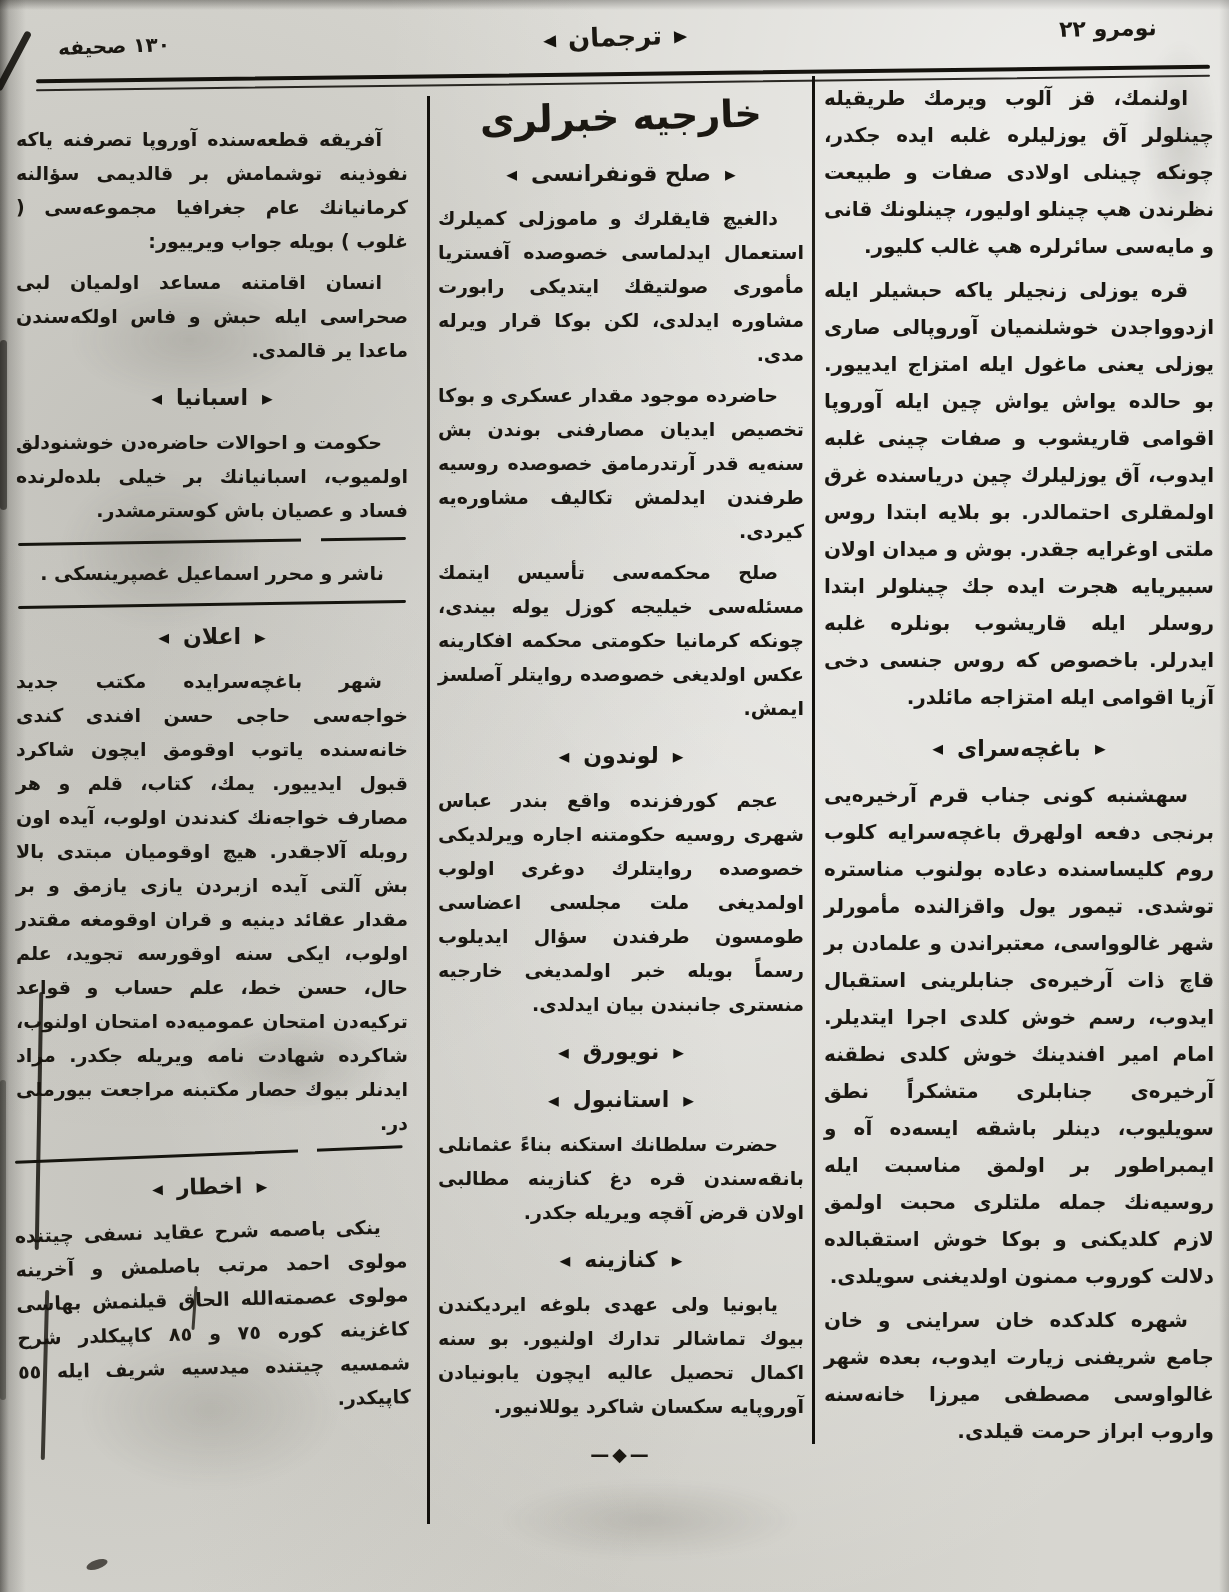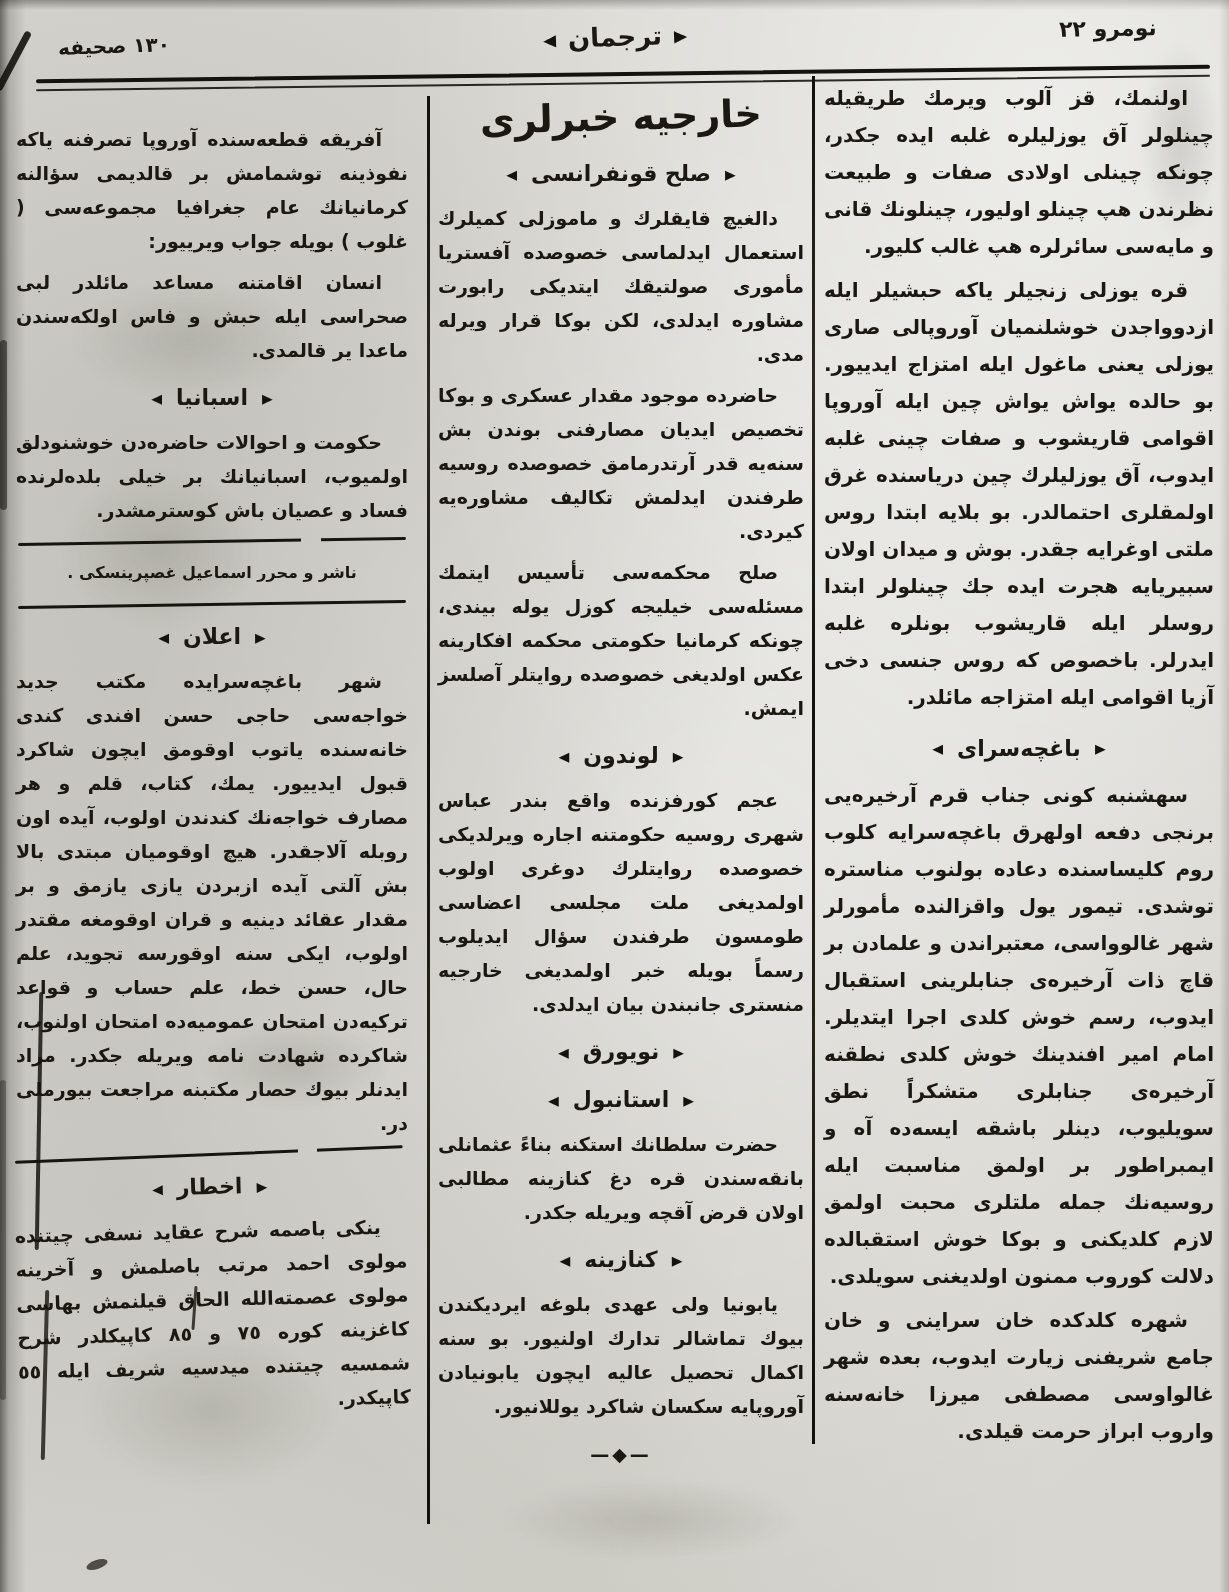--- a/index.html
+++ b/index.html
@@ -42,21 +42,21 @@
 
   .main-title { text-align:center; font-size:38px; font-weight:bold; line-height:1.35;
     margin:0 0 12px; transform:rotate(-1.5deg); letter-spacing:1px; }
 
   .sec-head { display:flex; justify-content:center; align-items:center; gap:14px;
     margin:14px 0 10px; font-weight:bold; font-size:22px; text-indent:0; }
   .orn { font-size:14px; transform:scaleY(1.45); color:#15130e; }
 
   .hrule { height:3px; background:#16150f; margin:13px 2px; transform:rotate(-0.9deg); border-radius:2px; }
   .hrule.gap { background:linear-gradient(90deg,#16150f 0%,#16150f 73%,transparent 73%,transparent 78%,#16150f 78%,#16150f 100%); }
-  .publisher { text-align:center; text-indent:0 !important; margin:4px 0 2px; font-size:16px; }
+  .publisher { text-align:center; text-indent:0 !important; margin:4px 0 2px; font-size:19px; }
   .endmark { text-align:center; font-size:19px; letter-spacing:3px; margin-top:14px; font-weight:bold; }
   .warp { transform:rotate(-1.4deg); }
 
   
   .art { position:absolute; pointer-events:none; }
   #corner-slash { left:10px; top:28px; width:7px; height:66px; background:#14120d; transform:rotate(28deg); border-radius:4px; z-index:1; opacity:.9; }
   #edge-strip-1 { left:0; top:340px; width:7px; height:170px; background:rgba(18,16,12,.55); border-radius:4px; z-index:1; }
   #edge-strip-2 { left:0; top:1080px; width:6px; height:320px; background:rgba(18,16,12,.35); border-radius:4px; z-index:1; }
   #margin-line-1 { left:37px; top:992px;  width:4px; height:258px; background:rgba(22,20,14,.85); border-radius:2px; z-index:3; transform:rotate(1deg); }
   #margin-line-2 { left:43px; top:1290px; width:4px; height:170px; background:rgba(22,20,14,.8); border-radius:2px; z-index:3; transform:rotate(1.5deg); }
@@ -146,21 +146,21 @@
       <span class="orn">►</span>
       <span>كنازينه</span>
       <span class="orn">◄</span>
     </div>
     <p>يابونيا ولى عهدى بلوغه ايرديكندن بيوك تماشالر تدارك اولنيور. بو سنه اكمال تحصيل عاليه ايچون يابونيادن آوروپايه سكسان شاكرد يوللانيور.</p>
     <div class="endmark">—◆—</div>
   </div>
 
   <div class="col" id="col-left">
     <p>آفريقه قطعه‌سنده آوروپا تصرفنه ياكه نفوذينه توشمامش بر قالديمى سؤالنه كرمانيانك عام جغرافيا مجموعه‌سى ( غلوب ) بويله جواب ويرييور:</p>
-    <p>انسان اقامتنه مساعد مائلدر لبى صحراسى ايله حبش و فاس اولكه‌سندن ماعدا ير قالمدى.</p>
+    <p>انسان اقامتنه مساعد اولميان لبى صحراسى ايله حبش و فاس اولكه‌سندن ماعدا ير قالمدى.</p>
     <div class="sec-head">
       <span class="orn">►</span>
       <span>اسبانيا</span>
       <span class="orn">◄</span>
     </div>
     <p>حكومت و احوالات حاضره‌دن خوشنودلق اولميوب، اسبانيانك بر خيلى بلده‌لرنده فساد و عصيان باش كوسترمشدر.</p>
     <div class="hrule gap"></div>
     <p class="publisher">ناشر و محرر اسماعيل غصپرينسكى .</p>
     <div class="hrule"></div>
     <div class="sec-head">

